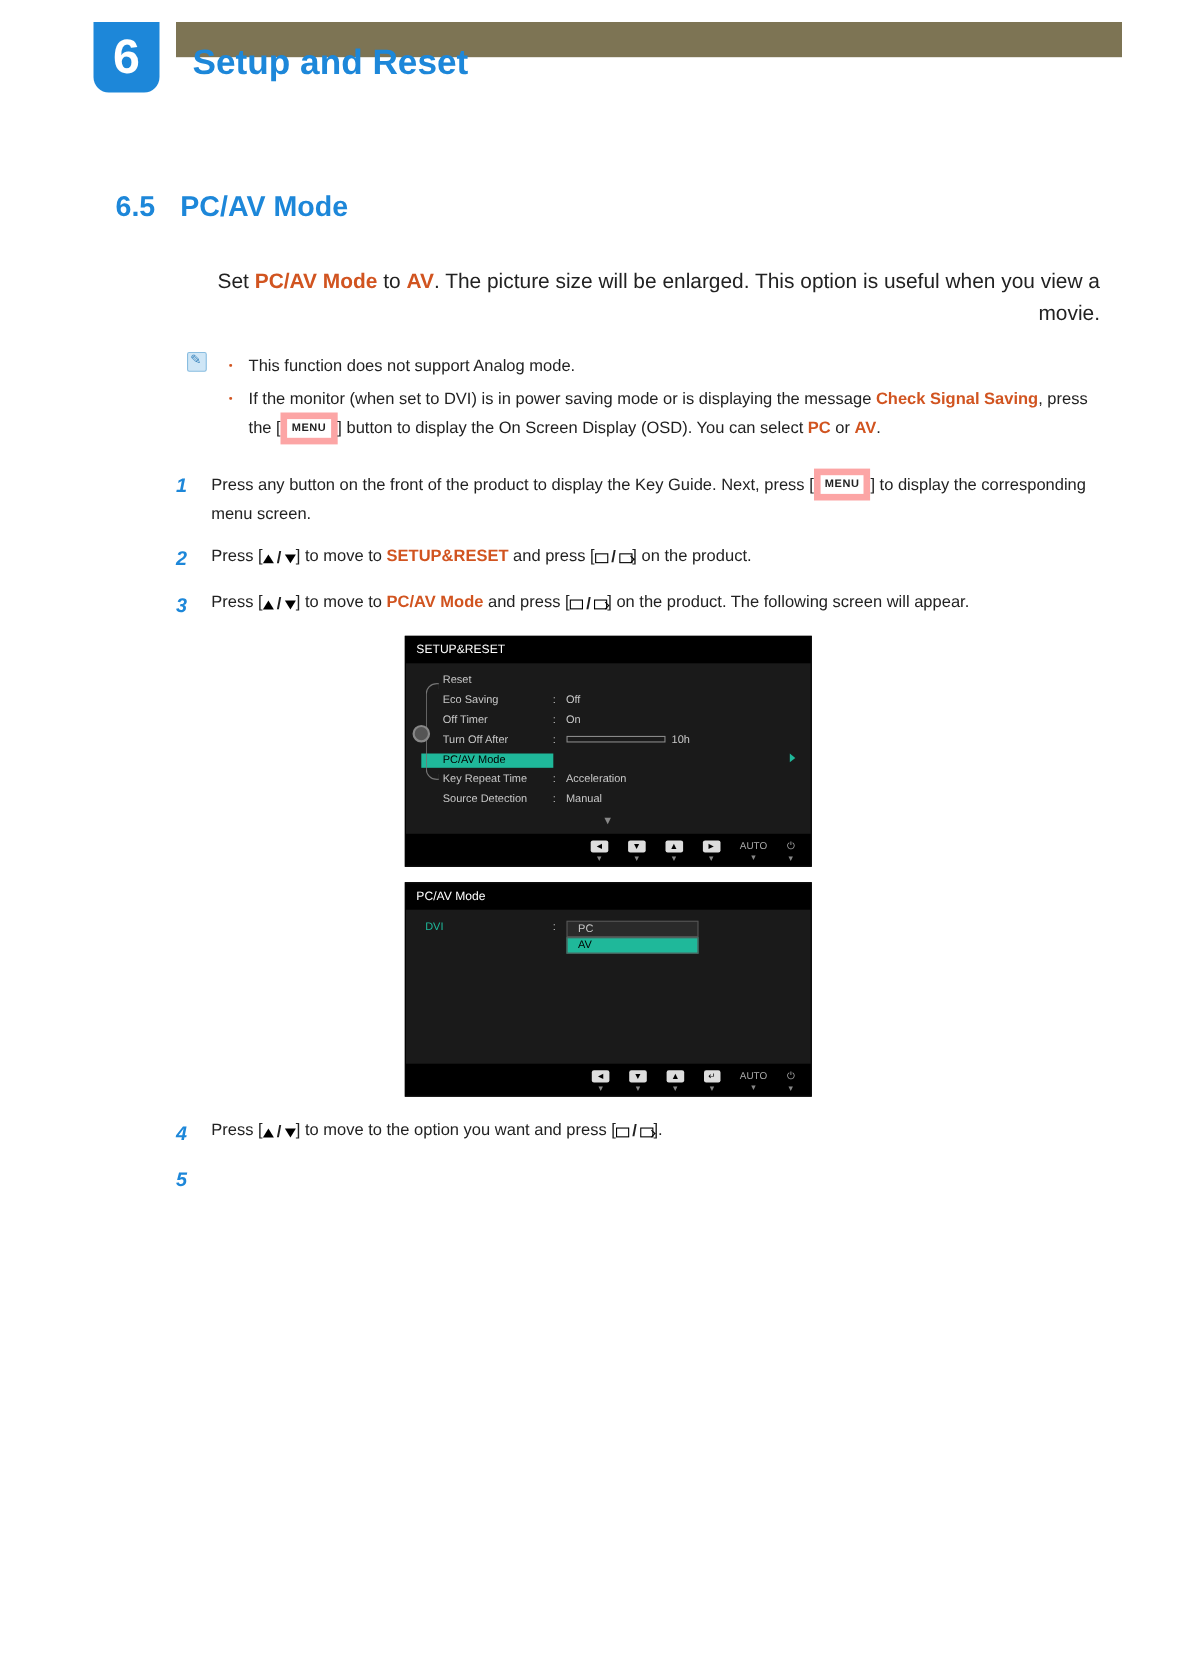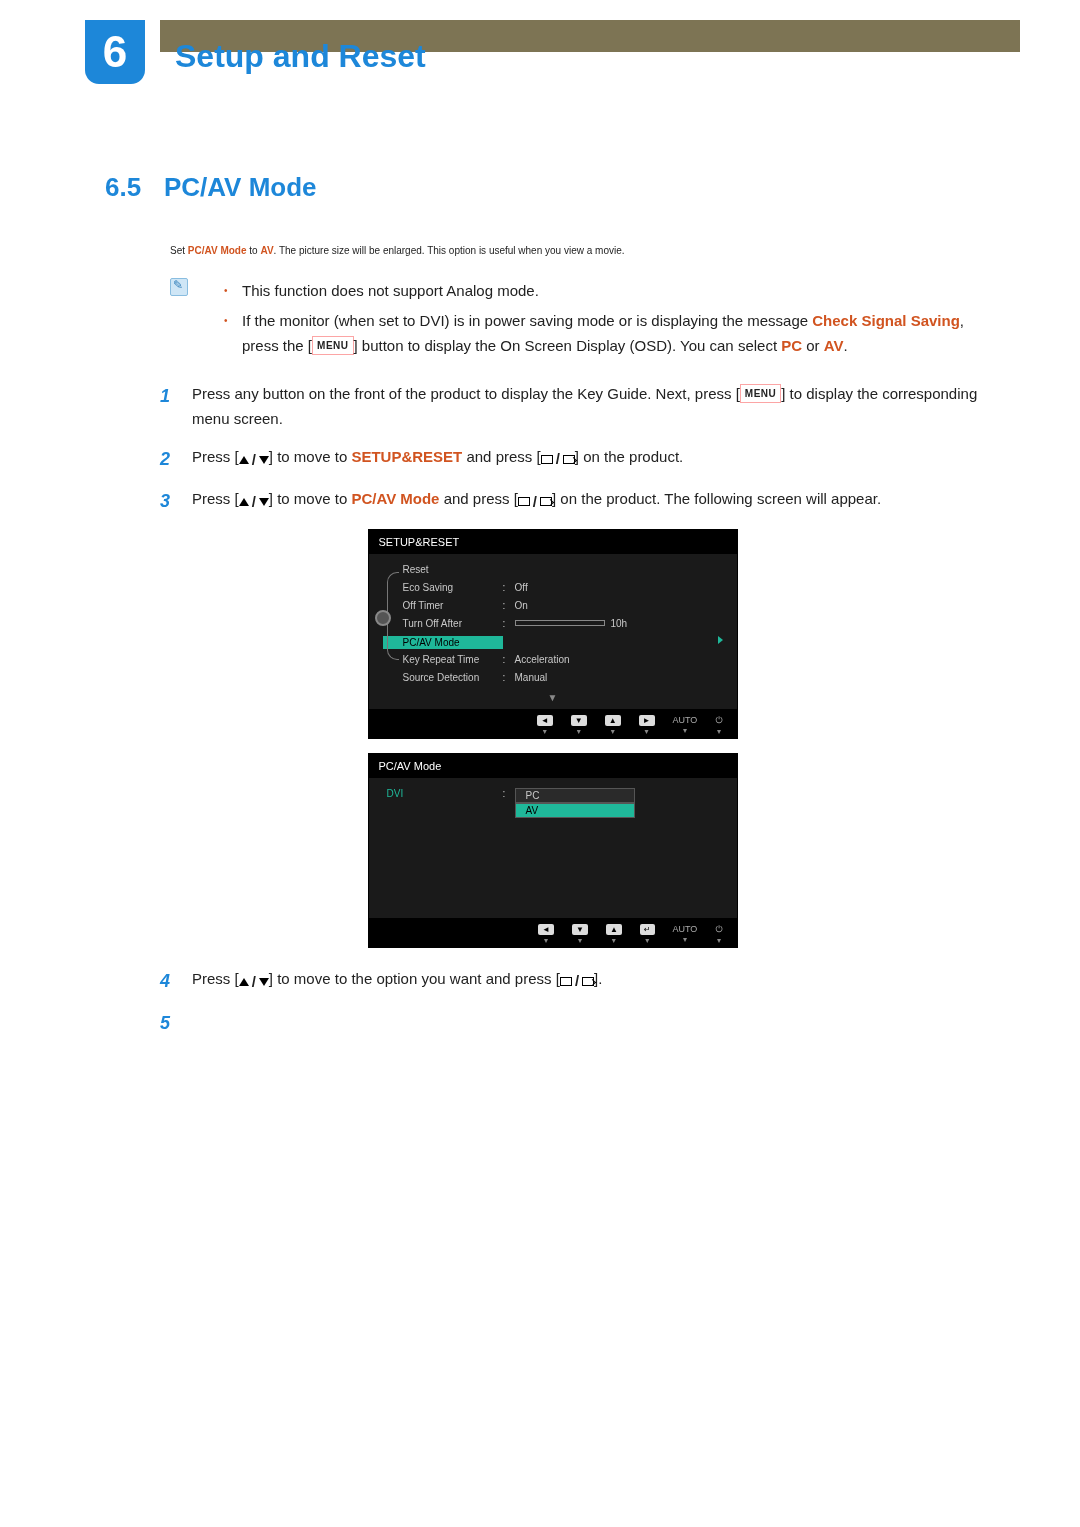--- a/index.html
+++ b/index.html
@@ -9,30 +9,30 @@
   .header-row { display: flex; align-items: flex-start; margin-left: 85px; margin-top: -14px; }
   .chapter-tab {
     width: 60px; height: 64px; background: #1d87d9; color: #fff; border-radius: 0 0 14px 14px;
     display: flex; align-items: center; justify-content: center; font-size: 44px; font-weight: bold;
     position: relative; top: -18px;
   }
   .chapter-title { font-size: 32px; font-weight: bold; color: #1d87d9; margin-left: 30px; margin-top: 0px; }
   .content { margin: 70px 80px 0 105px; }
   .section-num { font-size: 26px; font-weight: bold; color: #1d87d9; display: inline-block; width: 55px; }
   .section-title { font-size: 26px; font-weight: bold; color: #1d87d9; display: inline-block; }
-  .intro { margin-top: 40px; margin-left: 65px; font-size: 10px; line-height: 1.5; }
+  .intro { margin-top: 40px; margin-left: 65px; font-size: 19px; line-height: 1.5; text-align: right; }
   .intro .hl { color: #d15420; font-weight: bold; }
-  .note-block { display: flex; margin-top: 20px; margin-left: 65px; gap: 36px; align-items: flex-start; }
+  .note-block { display: flex; margin-top: 20px; margin-left: 65px; gap: 20px; align-items: flex-start; }
   .note-icon { width: 18px; height: 18px; background: #cfe6f6; border: 1px solid #89bde0; border-radius: 2px; position: relative; flex-shrink: 0; }
   .note-icon::after { content: "✎"; color: #2f7db8; font-size: 12px; position: absolute; left: 2px; top: -1px; }
   .note-list { list-style: none; font-size: 15px; line-height: 1.7; }
   .note-list li { position: relative; padding-left: 18px; margin-bottom: 4px; }
   .note-list li::before { content: "•"; color: #d15420; position: absolute; left: 0; font-size: 10px; top: 4px; }
   .hl { color: #d15420; font-weight: bold; }
-  .menubox { display: inline-block; border: 1px solid #fca5a5; padding: 0 4px; font-size: 10px; font-weight: bold; letter-spacing: 0.5px; vertical-align: 2px; }
+  .menubox { display: inline-block; border: 6px solid #fca5a5; padding: 0 4px; font-size: 10px; font-weight: bold; letter-spacing: 0.5px; vertical-align: 2px; }
   .subsection { margin-top: 36px; margin-left: 65px; font-size: 18px; color: #1d87d9; font-weight: bold; }
   .steps { list-style: none; margin-top: 18px; margin-left: 55px; font-size: 15px; line-height: 1.7; }
   .steps li { display: flex; gap: 18px; margin-bottom: 12px; }
   .step-num { font-style: italic; font-size: 18px; color: #1d87d9; font-weight: 600; min-width: 14px; }
   .icon-updown { display: inline-flex; align-items: center; gap: 1px; vertical-align: -2px; }
   .tri-up { width: 0; height: 0; border-left: 5px solid transparent; border-right: 5px solid transparent; border-bottom: 8px solid #000; display: inline-block; }
   .tri-dn { width: 0; height: 0; border-left: 5px solid transparent; border-right: 5px solid transparent; border-top: 8px solid #000; display: inline-block; }
   .slash { font-weight: bold; padding: 0 2px; }
   .icon-rect-source { display: inline-flex; align-items: center; gap: 1px; vertical-align: -2px; }
   .rect-ic { width: 12px; height: 9px; border: 1.5px solid #000; display: inline-block; }

